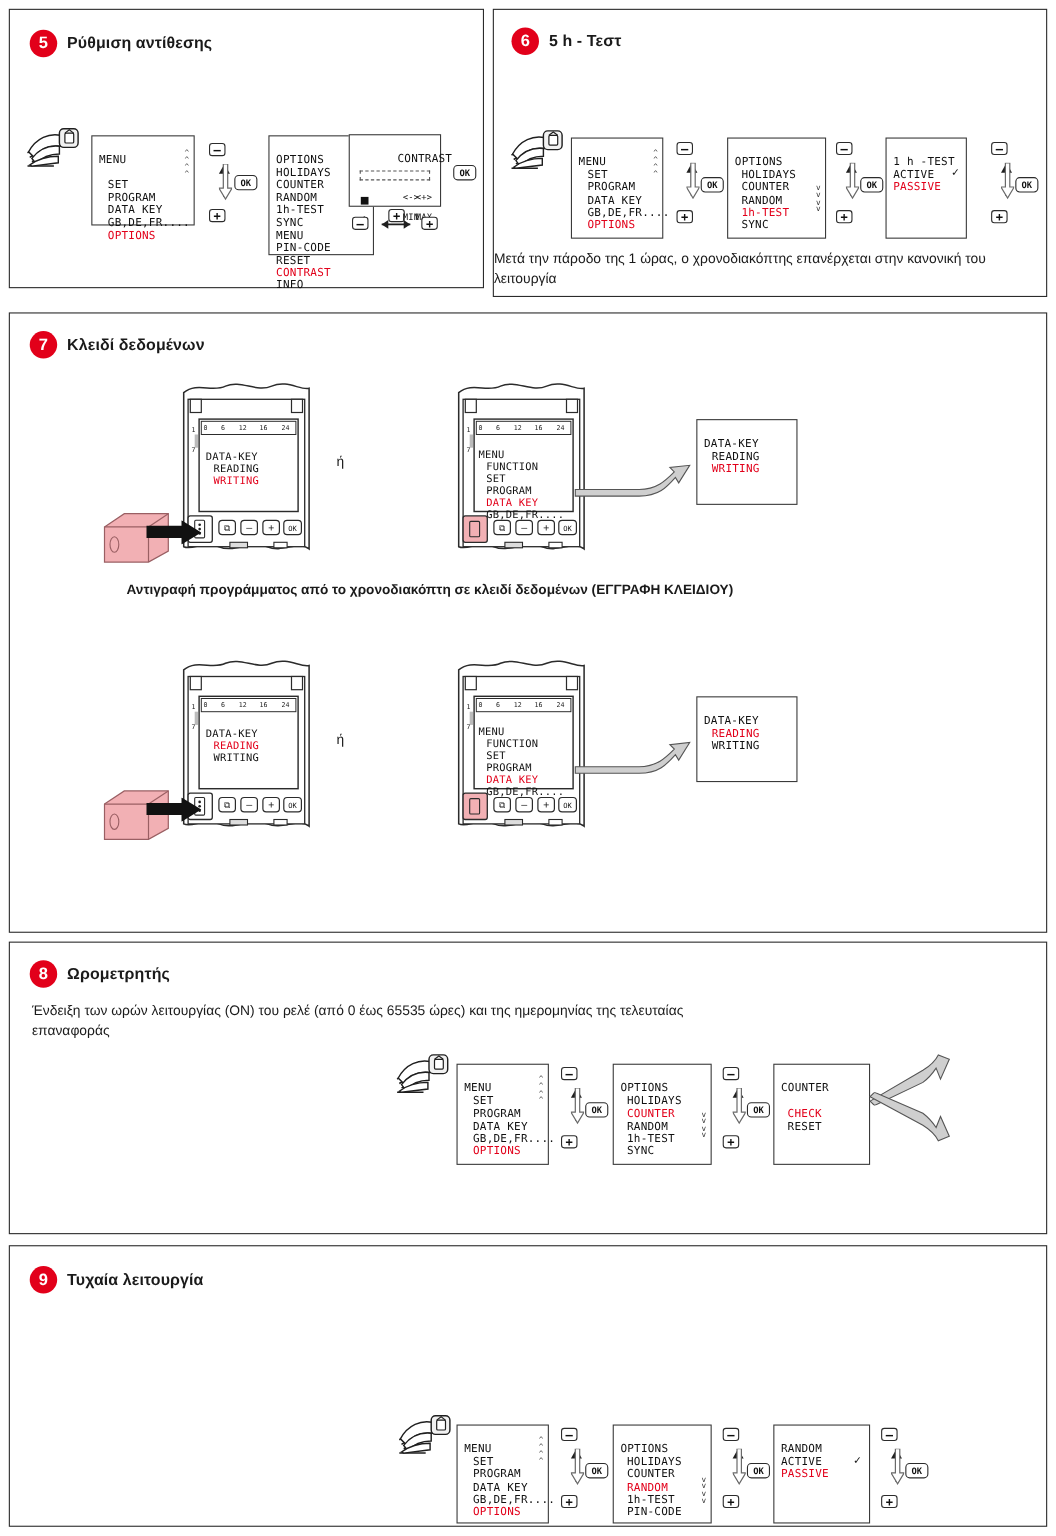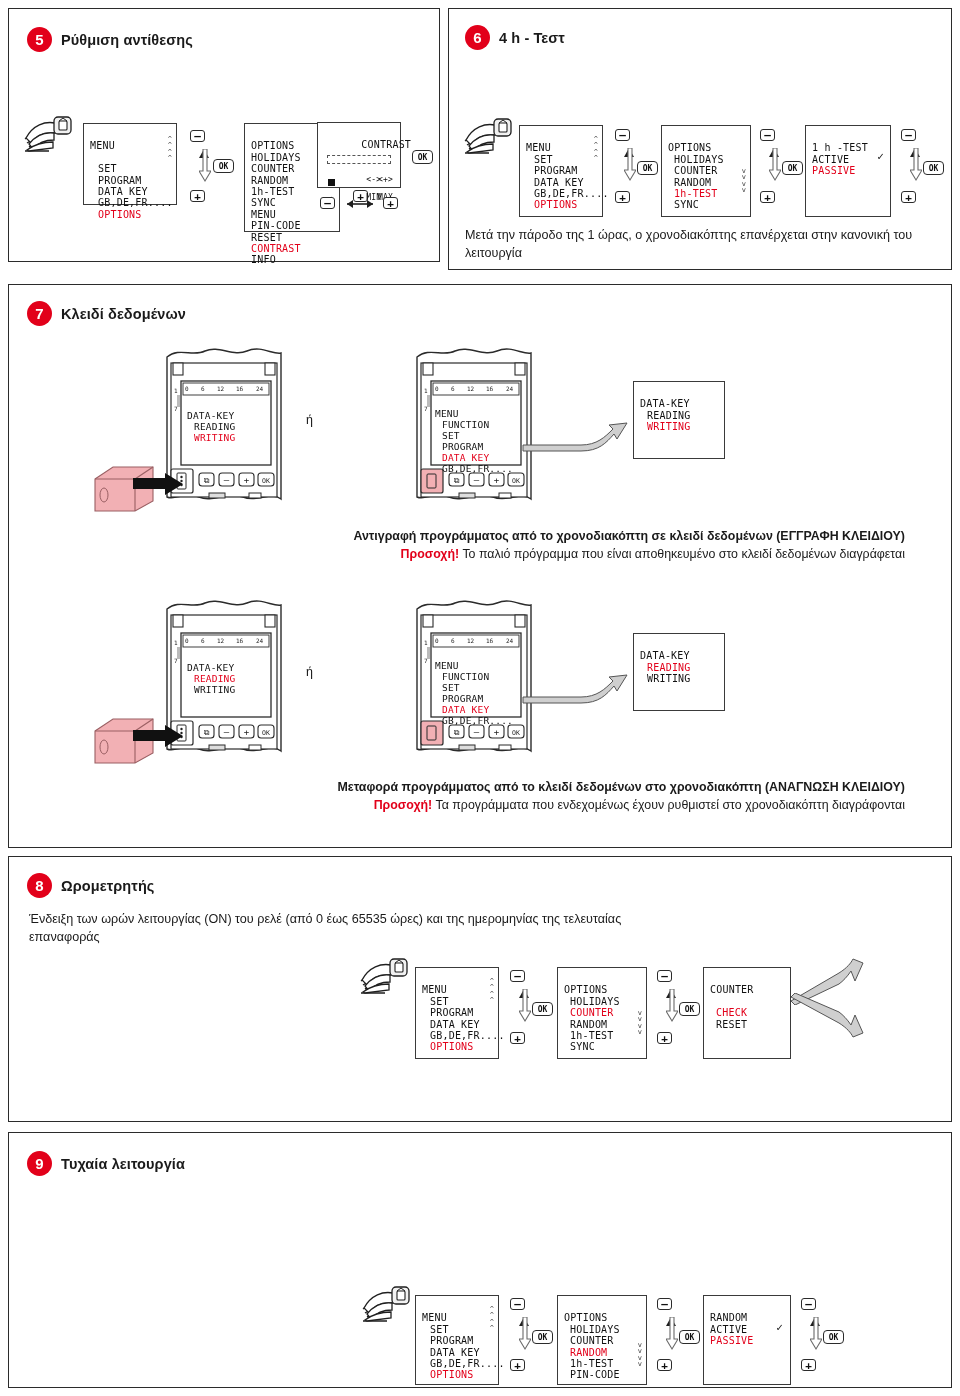--- a/index.html
+++ b/index.html
@@ -29,21 +29,21 @@
     background:#e2001a; color:#fff;
     font-size:15px; font-weight:bold;
     display:flex; align-items:center; justify-content:center;
     flex:0 0 auto; line-height:1;
     font-family:"Liberation Sans", sans-serif;
   }
   .sec-title { font-size:14.5px; font-weight:bold; letter-spacing:.1px; }
 
   .para { font-size:12.6px; line-height:1.42; color:#1a1a1a; }
 
-  .caption { font-size:12.4px; line-height:1.45;text-align:right; }
+  .caption { font-size:12.4px; line-height:1.45; }
   .caption .b { font-weight:bold; }
   .caption .red { color:#e2001a; font-weight:bold; }
 
   
   .lcd {
     position:absolute;
     border:1.4px solid #3a3a3a;
     background:#fff;
     font-family:"DejaVu Sans Mono", monospace;
     font-size:10px;
@@ -193,21 +193,21 @@
       <path d="M8,6 L14,2 L14,10 Z" fill="#1f1f1f"></path>
         <path d="M34,6 L28,2 L28,10 Z" fill="#1f1f1f"></path>
     </svg>
     <div class="btn pm" style="left:383px;top:197px;">+</div>
     <div class="btn ok" style="left:412px;top:150px;">OK</div>
   </div>
 
   <div class="panel" style="left:448px; top:8px; width:504px; height:262px;">
     <div class="sec-head" style="position:absolute;left:16px;top:16px;">
       <div class="badge">6</div>
-      <div class="sec-title">4 h - Τεστ</div>
+      <div class="sec-title">5 h - Τεστ</div>
     </div>
 
 
     <svg class="hand" width="60" height="42" viewBox="0 0 60 42" style="left:14px;top:106px;">
       <path d="M2,26 L22,12 M4,30 L24,18 M6,34 L26,24 M2,38 L26,38" stroke="#1f1f1f" stroke-width="1.4" fill="none"></path>
       <path d="M3,25 C10,12 22,8 32,10 L32,20 C24,19 14,21 8,30 Z" fill="#fff" stroke="#1f1f1f" stroke-width="1.3"></path>
       <path d="M6,31 C13,22 22,19 31,20 L31,27 C23,27 15,30 10,36 Z" fill="#fff" stroke="#1f1f1f" stroke-width="1.3"></path>
       <path d="M4,37 C12,31 21,29 30,29 L30,35 L6,38 Z" fill="#fff" stroke="#1f1f1f" stroke-width="1.3"></path>
       <rect x="31" y="4" width="17" height="17" rx="4" fill="#f1f1f1" stroke="#1f1f1f" stroke-width="1.3"></rect>
       <rect x="36" y="8" width="8" height="9" rx="1" fill="#fff" stroke="#1f1f1f" stroke-width="1.1"></rect>
@@ -243,36 +243,36 @@
     </div>
 
     <div class="btn pm" style="left:311px;top:120px;">–</div>
     <div class="uparrow" style="left:320px;top:139px;width:10px;height:32px;"></div>
     <svg class="downarrow" width="12" height="34" viewBox="0 0 12 34" style="left:320px;top:139px;">
       <path d="M4,0 L4,22 L0,22 L6,32 L12,22 L8,22 L8,0 Z" fill="#fff" stroke="#6a6a6a" stroke-width="1.1"></path>
     </svg>
     <div class="btn pm" style="left:311px;top:182px;">+</div>
     <div class="btn ok" style="left:333px;top:152px;">OK</div>
 
-    <div class="lcd" style="left:356px; top:116px; width:86px; height:92px;">
+    <div class="lcd" style="left:356px; top:116px; width:74px; height:92px;">
 <span>1 h -TEST</span>
 <span>ACTIVE</span>
 <span class="hi">PASSIVE</span>
       <span style="position:absolute;right:6px;top:25px;font-size:11px;">✓</span>
     </div>
 
     <div class="btn pm" style="left:452px;top:120px;">–</div>
     <div class="uparrow" style="left:461px;top:139px;width:10px;height:32px;"></div>
     <svg class="downarrow" width="12" height="34" viewBox="0 0 12 34" style="left:461px;top:139px;">
       <path d="M4,0 L4,22 L0,22 L6,32 L12,22 L8,22 L8,0 Z" fill="#fff" stroke="#6a6a6a" stroke-width="1.1"></path>
     </svg>
     <div class="btn pm" style="left:452px;top:182px;">+</div>
     <div class="btn ok" style="left:474px;top:152px;">OK</div>
 
-    <div class="para" style="position:absolute;left:16px;top:218px;width:472px;">
+    <div class="para" style="position:absolute;left:0;top:218px;width:472px;">
       <span>Μετά την πάροδο της 1 ώρας, ο χρονοδιακόπτης επανέρχεται στην κανονική του λειτουργία</span>
     </div>
   </div>
 
   <div class="panel" style="left:8px; top:284px; width:944px; height:564px;">
     <div class="sec-head" style="position:absolute;left:18px;top:16px;">
       <div class="badge">7</div>
       <div class="sec-title">Κλειδί δεδομένων</div>
     </div>
 
@@ -371,23 +371,20 @@
     </svg>
 
     <div class="lcd" style="left:624px;top:96px;width:92px;height:78px;">
 <span>DATA-KEY</span>
 <span style="margin-left:7px">READING</span>
 <span class="hi" style="margin-left:7px">WRITING</span>
     </div>
 
     <div class="caption" style="position:absolute;left:106px;top:243px;width:790px;">
       <div class="b">Αντιγραφή προγράμματος από το χρονοδιακόπτη σε κλειδί δεδομένων (ΕΓΓΡΑΦΗ ΚΛΕΙΔΙΟΥ)</div>
-      <div>
-        <span class="red">Προσοχή!</span><span> Το παλιό πρόγραμμα που είναι αποθηκευμένο στο κλειδί δεδομένων διαγράφεται</span>
-      </div>
     </div>
 
     <div class="device" style="left:148px;top:308px;">
       <svg width="132" height="172" viewBox="0 0 132 172">
         <path d="M10,16 C22,6 36,16 48,10 C62,4 76,16 90,10 C104,4 116,14 124,12 L124,158 C114,150 100,162 86,156 C70,150 56,162 42,156 C28,150 18,160 10,156 Z" fill="#fff" stroke="#2b2b2b" stroke-width="1.4"></path>
         <rect x="14" y="22" width="106" height="134" fill="#fff" stroke="#2b2b2b" stroke-width="1.2"></rect>
         <rect x="16" y="22" width="10" height="12" fill="#fff" stroke="#2b2b2b" stroke-width="1.1"></rect>
         <rect x="108" y="22" width="10" height="12" fill="#fff" stroke="#2b2b2b" stroke-width="1.1"></rect>
         <rect x="24" y="40" width="90" height="84" fill="#fff" stroke="#2b2b2b" stroke-width="1.3"></rect>
         <rect x="26" y="42" width="86" height="12" fill="#fff" stroke="#2b2b2b" stroke-width=".9"></rect>
@@ -475,26 +472,20 @@
     <svg class="flow-arrow" width="110" height="48" viewBox="0 0 110 48" style="left:512px;top:382px;">
       <path d="M2,30 L60,30 C76,30 84,22 92,14 L88,10 L106,8 L96,24 L93,19 C85,28 78,36 60,36 L2,36 Z" fill="#cfcfcf" stroke="#555" stroke-width="1"></path>
     </svg>
 
     <div class="lcd" style="left:624px;top:348px;width:92px;height:78px;">
 <span>DATA-KEY</span>
 <span class="hi" style="margin-left:7px">READING</span>
 <span style="margin-left:7px">WRITING</span>
     </div>
 
-    <div class="caption" style="position:absolute;left:106px;top:494px;width:790px;">
-      <div class="b">Μεταφορά προγράμματος από το κλειδί δεδομένων στο χρονοδιακόπτη (ΑΝΑΓΝΩΣΗ ΚΛΕΙΔΙΟΥ)</div>
-      <div>
-        <span class="red">Προσοχή!</span><span> Τα προγράμματα που ενδεχομένως έχουν ρυθμιστεί στο χρονοδιακόπτη διαγράφονται</span>
-      </div>
-    </div>
   </div>
 
   <div class="panel" style="left:8px; top:856px; width:944px; height:266px;">
     <div class="sec-head" style="position:absolute;left:18px;top:16px;">
       <div class="badge">8</div>
       <div class="sec-title">Ωρομετρητής</div>
     </div>
 
     <div class="para" style="position:absolute;left:20px;top:54px;width:600px;">
       <span>Ένδειξη των ωρών λειτουργίας (ON) του ρελέ (από 0 έως 65535 ώρες) και της ημερομηνίας της τελευταίας επαναφοράς</span>

